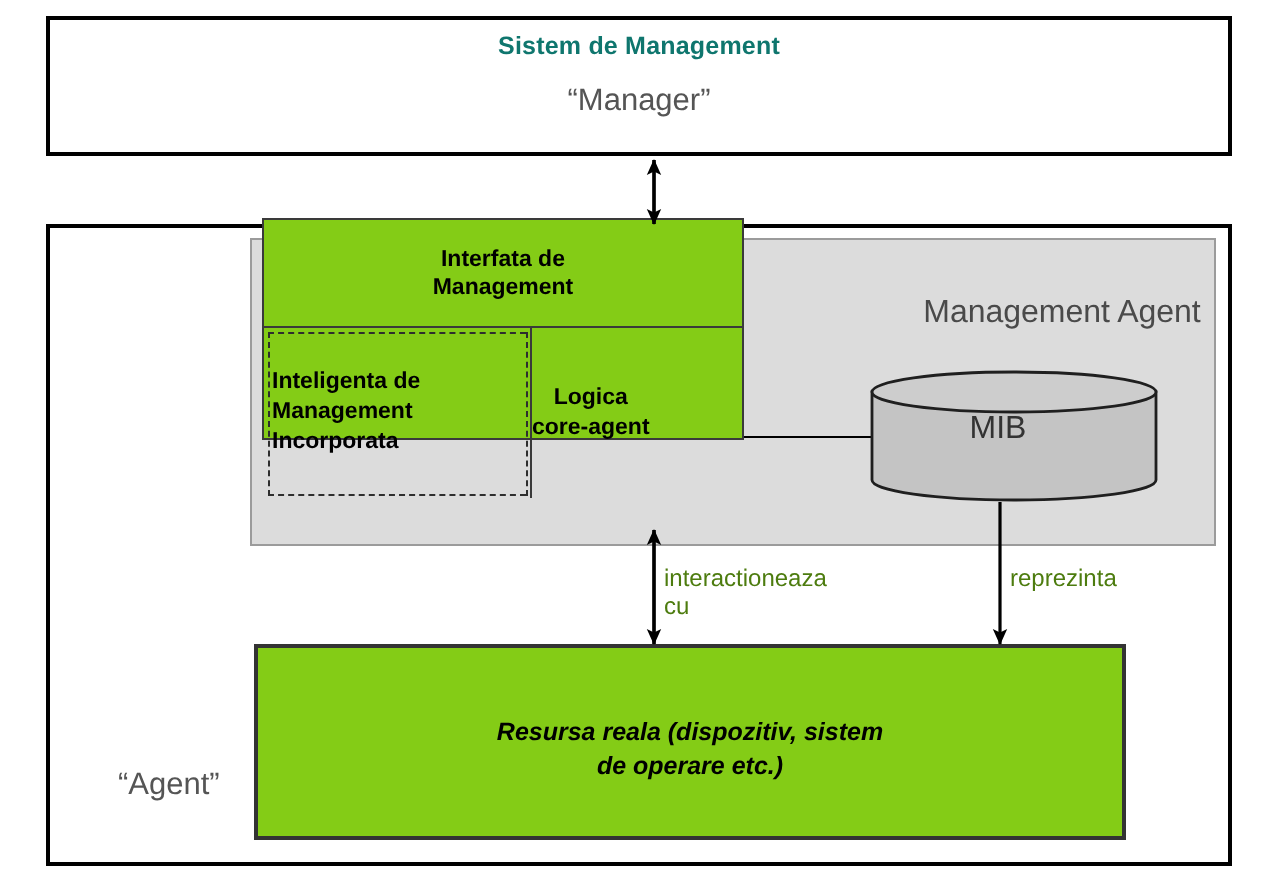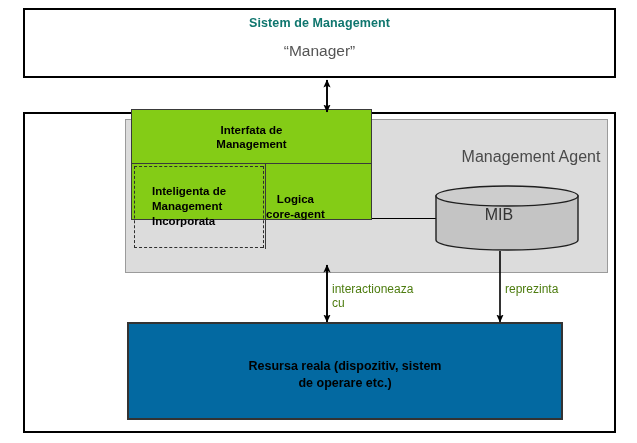--- a/index.html
+++ b/index.html
@@ -127,21 +127,20 @@
   #inteligenta-cell {
     position: absolute;
     left: 0;
     top: 54px;
     width: 132px;
     height: 85px;
     box-sizing: border-box;
     display: flex;
     align-items: center;
     padding-left: 4px;
-    margin-left: 16px;
   }
   #inteligenta-dashed {
     position: absolute;
     left: 2px;
     top: 56px;
     width: 129px;
     height: 82px;
     border: 1px dashed #2e2e2e;
     border-right: none;
     box-sizing: border-box;
@@ -203,22 +202,23 @@
     text-align: center;
     font-size: 16px;
     color: #333333;
   }
   
   #resource-box {
     left: 127px;
     top: 322px;
     width: 436px;
     height: 98px;
-    background: #0369a1;
+    background: #84cc16;
     border: 2px solid #333333;
+    font-style: italic;
   }
   #resource-label {
     position: absolute;
     left: 0;
     top: 34px;
     width: 100%;
     text-align: center;
     font-size: 12.5px;
     font-weight: bold;
     color: #000000;
@@ -253,20 +253,21 @@
 <body>
 
 <div id="canvas">
 
   <div class="box" id="manager-box">
     <div id="manager-title">Sistem de Management</div>
     <div id="manager-sub">“Manager”</div>
   </div>
 
   <div class="box" id="managed-box">
+    <div id="managed-label-2">“Agent”</div>
   </div>
 
   <div class="box" id="agent-container">
     <div id="agent-container-title">Management Agent</div>
   </div>
 
   <div class="box" id="interface-block">
     <div id="interfata-cell">
       <div id="interfata-label"><span>Interfata de</span><br><span>Management</span></div>
     </div>

